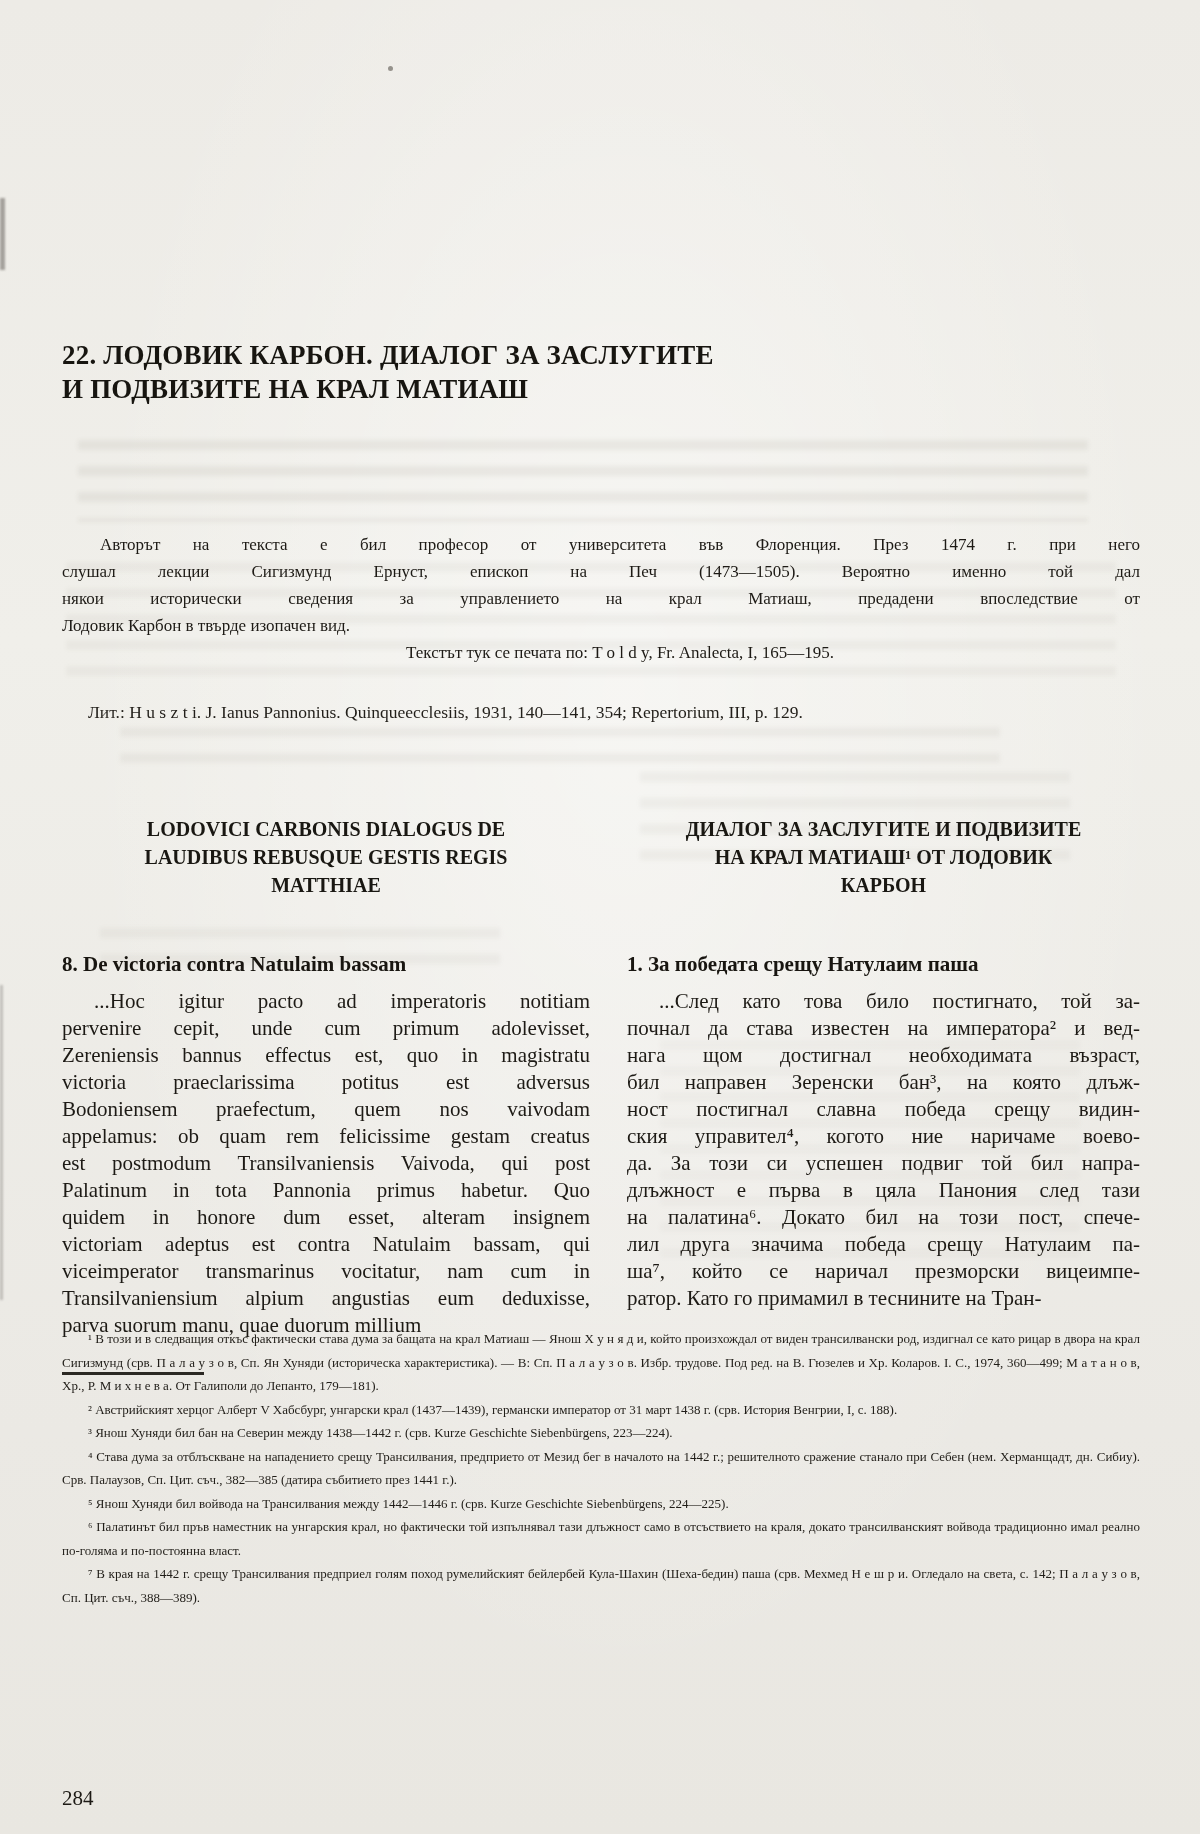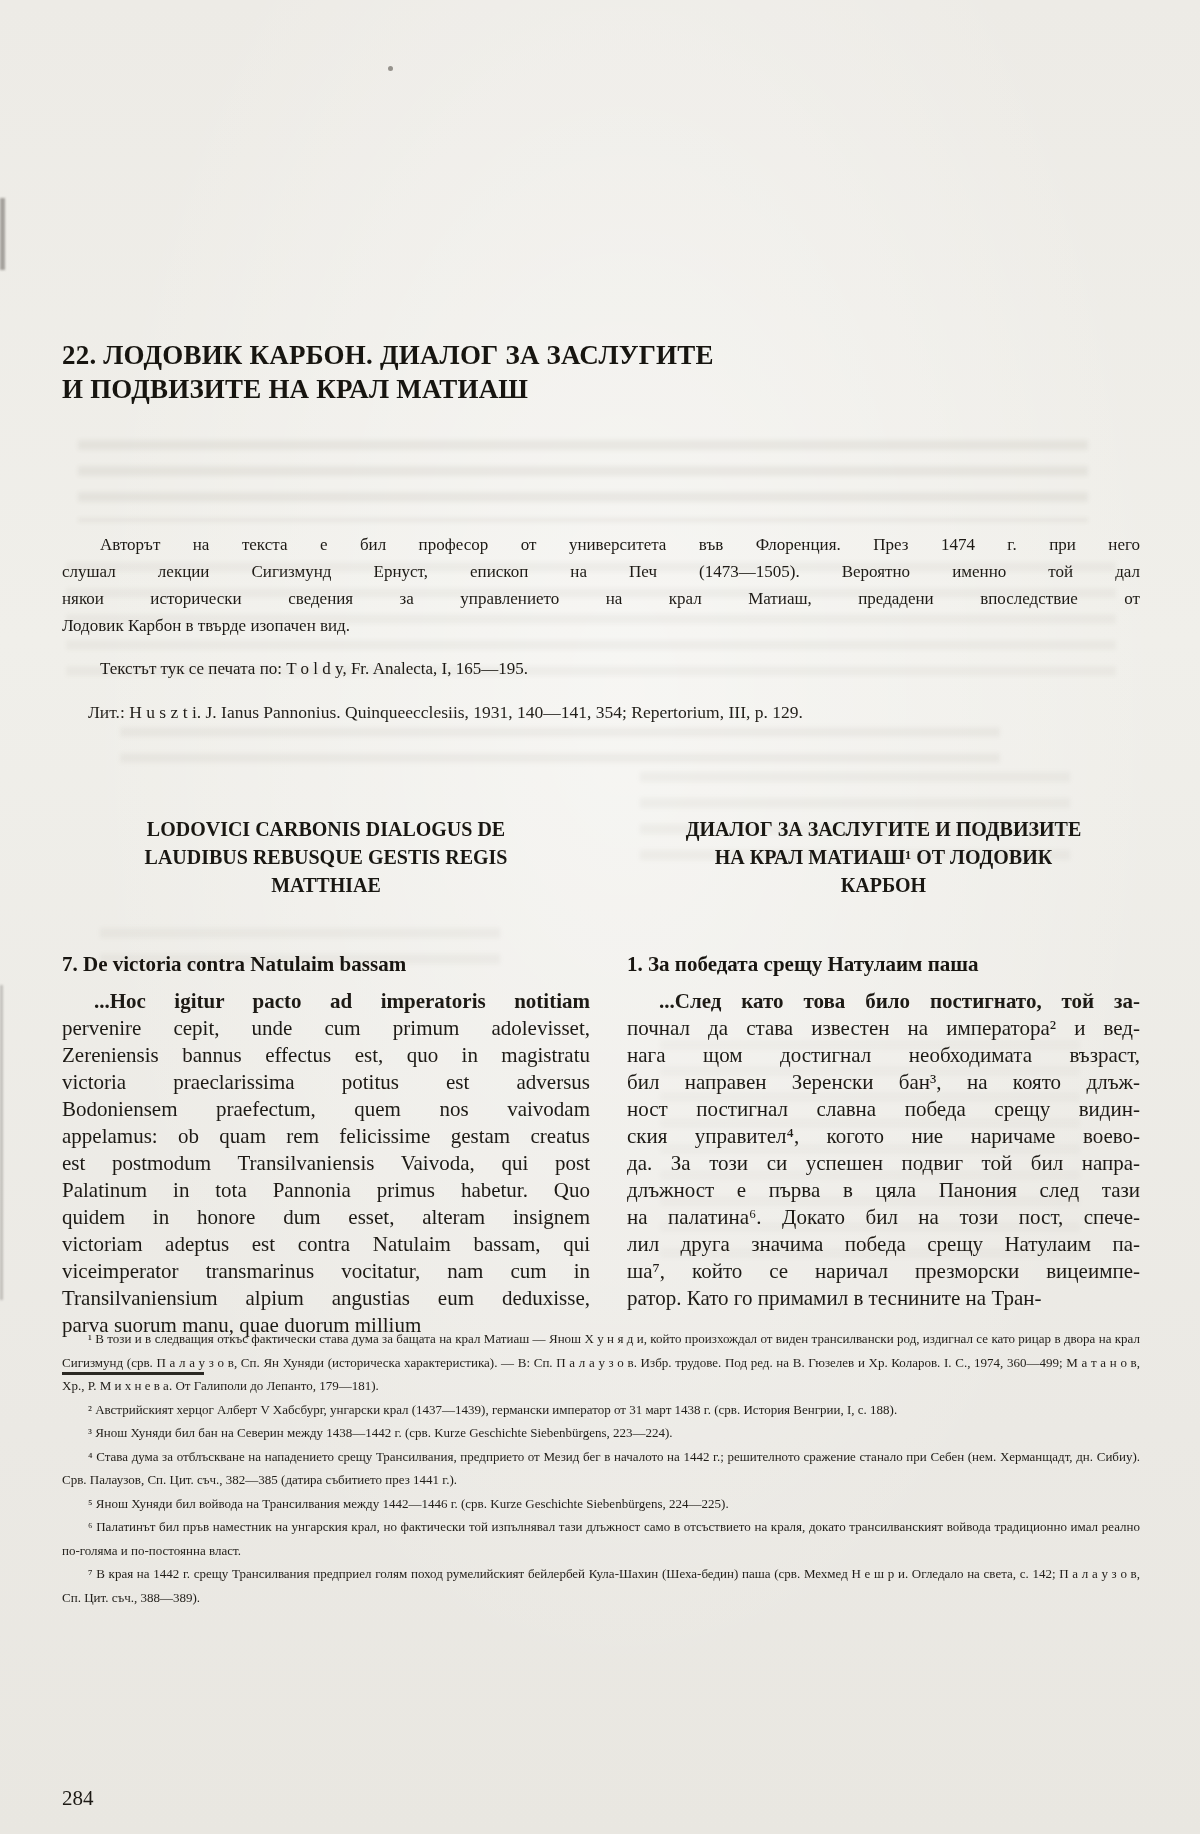--- a/index.html
+++ b/index.html
@@ -38,21 +38,21 @@
     text-align:left;font-weight:bold;font-size:27px;line-height:34px;
     color:#171510;letter-spacing:0.2px;
   }
   .intro{
     position:absolute;top:531px;left:62px;width:1078px;
     font-size:17px;line-height:27px;color:#1d1a15;
   }
   .justify-lines > div{text-align:justify;text-align-last:justify;}
   .justify-lines > div:last-child{text-align-last:left;}
   .intro .lines > div:first-child{padding-left:38px;}
-  .source-line{padding-left:38px;margin-top:16px;}
+  .source-line{padding-left:38px;margin-top:0;text-align:center;}
   .lit{
     position:absolute;top:701px;left:62px;width:1078px;
     font-size:17.5px;line-height:23px;padding-left:26px;color:#221f1a;
   }
   .col-heading{
     position:absolute;top:806px;width:inherit;
     text-align:center;font-weight:bold;font-size:20px;line-height:28px;color:#191712;margin-top:9px;
   }
   .col-heading.left{left:62px;width:528px;}
   .col-heading.right{left:627px;width:513px;}
@@ -60,21 +60,21 @@
     position:absolute;top:951px;font-weight:bold;font-size:21px;line-height:26px;color:#181510;
   }
   .section-heading.left{left:62px;width:528px;}
   .section-heading.right{left:627px;width:513px;}
   .col-body{
     position:absolute;top:988px;
     font-size:21px;line-height:27px;color:#1d1a15;
   }
   .col-body.left{left:62px;width:528px;}
   .col-body.right{left:627px;width:513px;}
-  .col-body .lines > div:first-child{padding-left:32px;font-weight:bold;}
+  .col-body .lines > div:first-child{padding-left:32px;}
   .fn-rule{
     position:absolute;top:1372px;left:62px;width:142px;height:3px;background:#2b2823;
   }
   .footnotes{
     position:absolute;top:1327px;left:62px;width:1078px;
     font-size:13px;line-height:23.5px;color:#201d18;
   }
   .footnotes > div{text-align:justify;text-indent:26px;}
   .page-number{
     position:absolute;left:62px;top:1786px;font-size:21px;color:#1d1a15;
@@ -116,21 +116,21 @@
     <div>LODOVICI CARBONIS DIALOGUS DE</div>
     <div>LAUDIBUS REBUSQUE GESTIS REGIS</div>
     <div>MATTHIAE</div>
   </div>
   <div class="col-heading right">
     <div>ДИАЛОГ ЗА ЗАСЛУГИТЕ И ПОДВИЗИТЕ</div>
     <div>НА КРАЛ МАТИАШ¹ ОТ ЛОДОВИК</div>
     <div>КАРБОН</div>
   </div>
 
-  <div class="section-heading left">7. De victoria contra Natulaim bassam</div>
+  <div class="section-heading left">8. De victoria contra Natulaim bassam</div>
   <div class="section-heading right">1. За победата срещу Натулаим паша</div>
 
   <div class="col-body left">
     <div class="lines justify-lines">
         <div>...Hoc igitur pacto ad imperatoris notitiam</div>
         <div>pervenire cepit, unde cum primum adolevisset,</div>
         <div>Zereniensis bannus effectus est, quo in magistratu</div>
         <div>victoria praeclarissima potitus est adversus</div>
         <div>Bodoniensem praefectum, quem nos vaivodam</div>
         <div>appelamus: ob quam rem felicissime gestam creatus</div>

